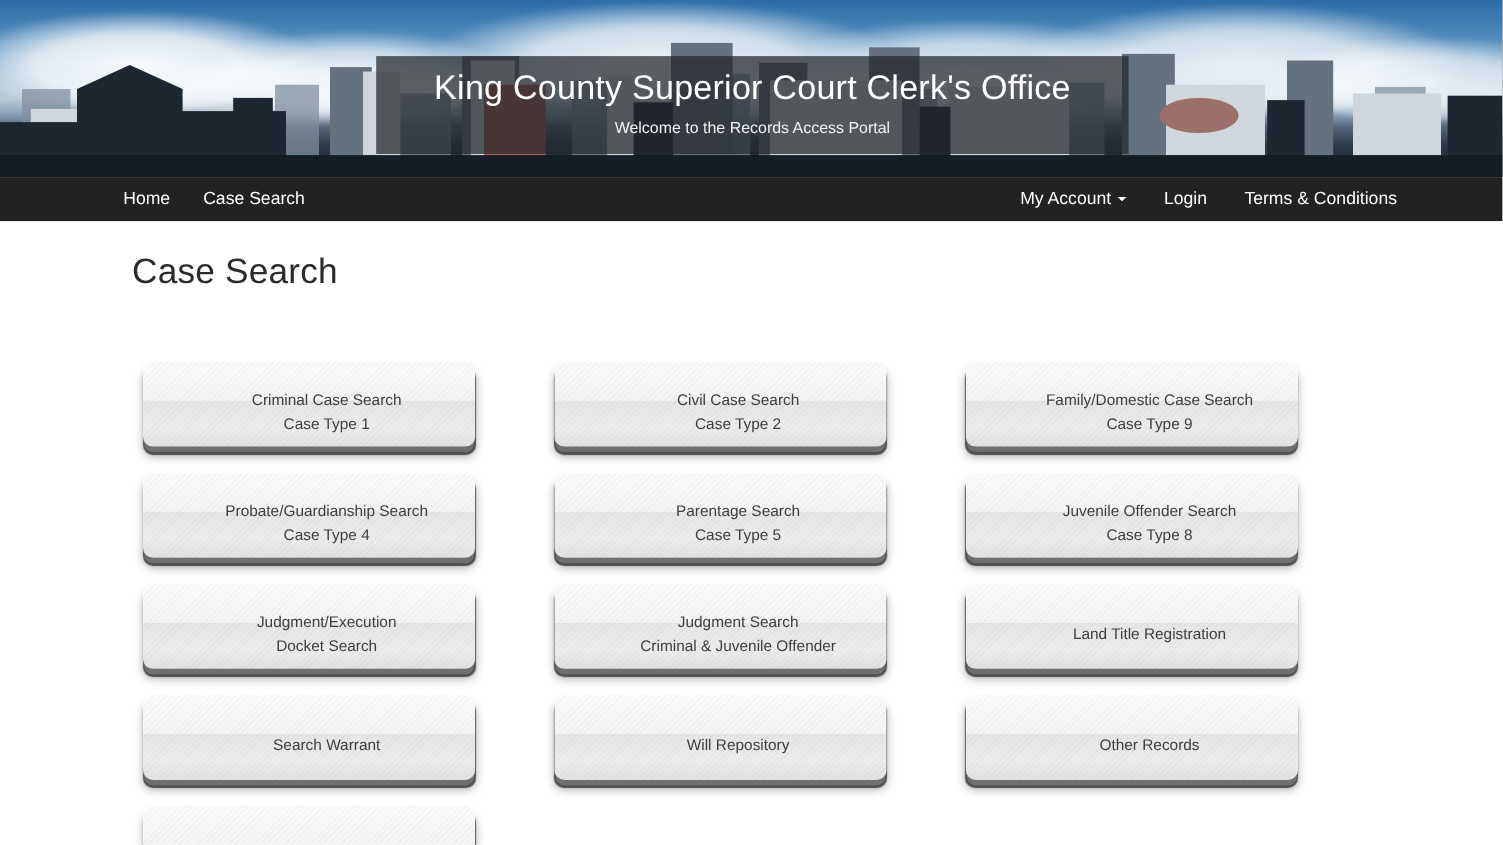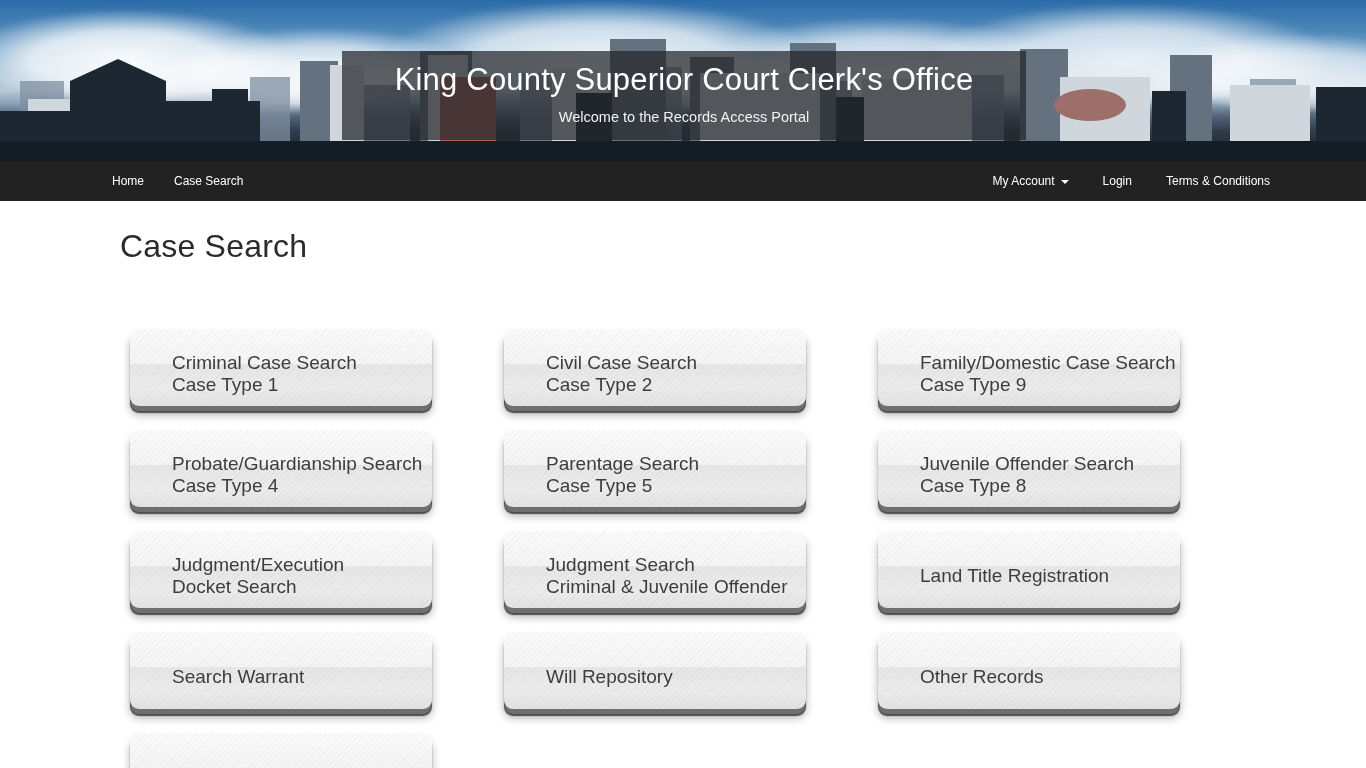--- a/index.html
+++ b/index.html
@@ -89,21 +89,21 @@
     height: 40px;
     background: #222222;
     display: flex;
     align-items: center;
     padding: 0 0 0 112px;
   }
   .nav-left, .nav-right { display: flex; align-items: center; }
   .nav-right { position: absolute; right: 96px; top: 0; height: 40px; }
   .nav-item {
     color: #ffffff;
-    font-size: 12px;
+    font-size: 16px;
     font-weight: 400;
     text-decoration: none;
     line-height: 40px;
     padding: 0 0;
     margin-right: 30px;
     white-space: nowrap;
     cursor: pointer;
   }
   .nav-right .nav-item { margin-right: 0; margin-left: 34px; }
   .nav-right .nav-item:first-child { margin-left: 0; }
@@ -139,26 +139,26 @@
     flex-wrap: wrap;
     gap: 23px 72px;
   }
 
   .tile {
     position: relative;
     width: 302px;
     height: 78px;
     border-radius: 9px;
     border: none;
-    text-align: left;
+    text-align: center;
     padding: 14px 10px 0 42px;
     cursor: pointer;
     color: #3d3d3d;
     font-family: "Liberation Sans", sans-serif;
-    font-size: 19px;
+    font-size: 14px;
     line-height: 22px;
     background-color: #eeeeee;
     background-image:
       repeating-linear-gradient(135deg,
         rgba(0,0,0,0.030) 0px,
         rgba(0,0,0,0.030) 1px,
         rgba(255,255,255,0) 1px,
         rgba(255,255,255,0) 4px),
       linear-gradient(to bottom,
         #fbfbfb 0%,

